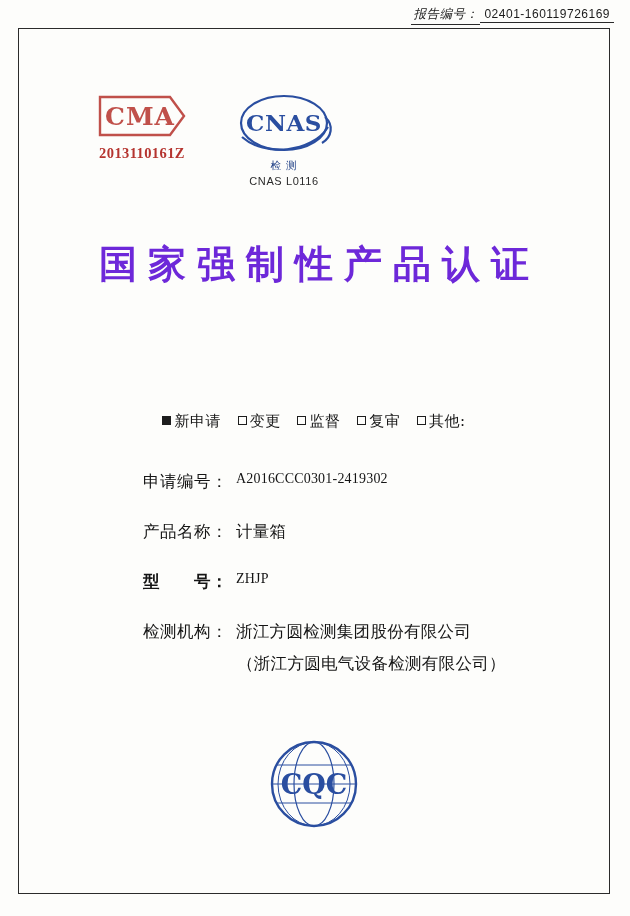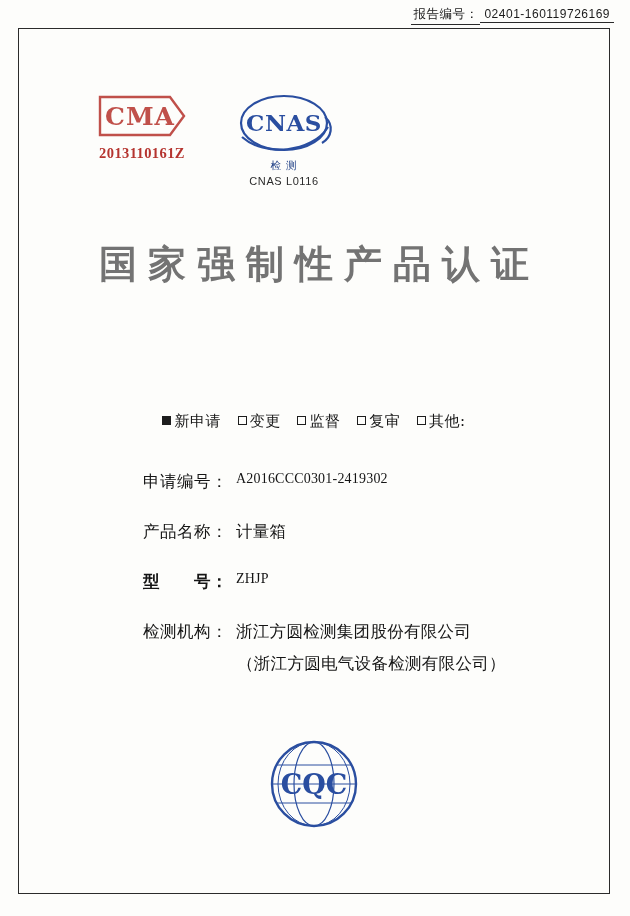--- a/index.html
+++ b/index.html
@@ -30,20 +30,21 @@
     display: flex;
     align-items: baseline;
     font-size: 12.5px;
     letter-spacing: 0.5px;
     color: #1b1b1b;
     white-space: nowrap;
   }
   .report-no-label {
     border-bottom: 1px solid #2a2a2a;
     padding: 0 2px 1px 2px;
+    font-style: italic;
   }
   .report-no-value {
     border-bottom: 1px solid #2a2a2a;
     padding: 0 4px 1px 4px;
     font-family: "Liberation Sans", sans-serif;
     font-size: 12px;
   }
 
   
   .frame {
@@ -118,21 +119,21 @@
   
   .title-main {
     position: absolute;
     top: 210px;
     left: 0;
     width: 100%;
     text-align: center;
     font-size: 38px;
     letter-spacing: 11px;
     font-weight: 700;
-    color: #737373;
+    color: #6d28d9;
     font-family: Liberation Mono, monospace;
     text-indent: 11px;
   }
   .title-sub {
     position: absolute;
     top: 296px;
     left: 0;
     width: 100%;
     text-align: center;
     font-size: 38px;

